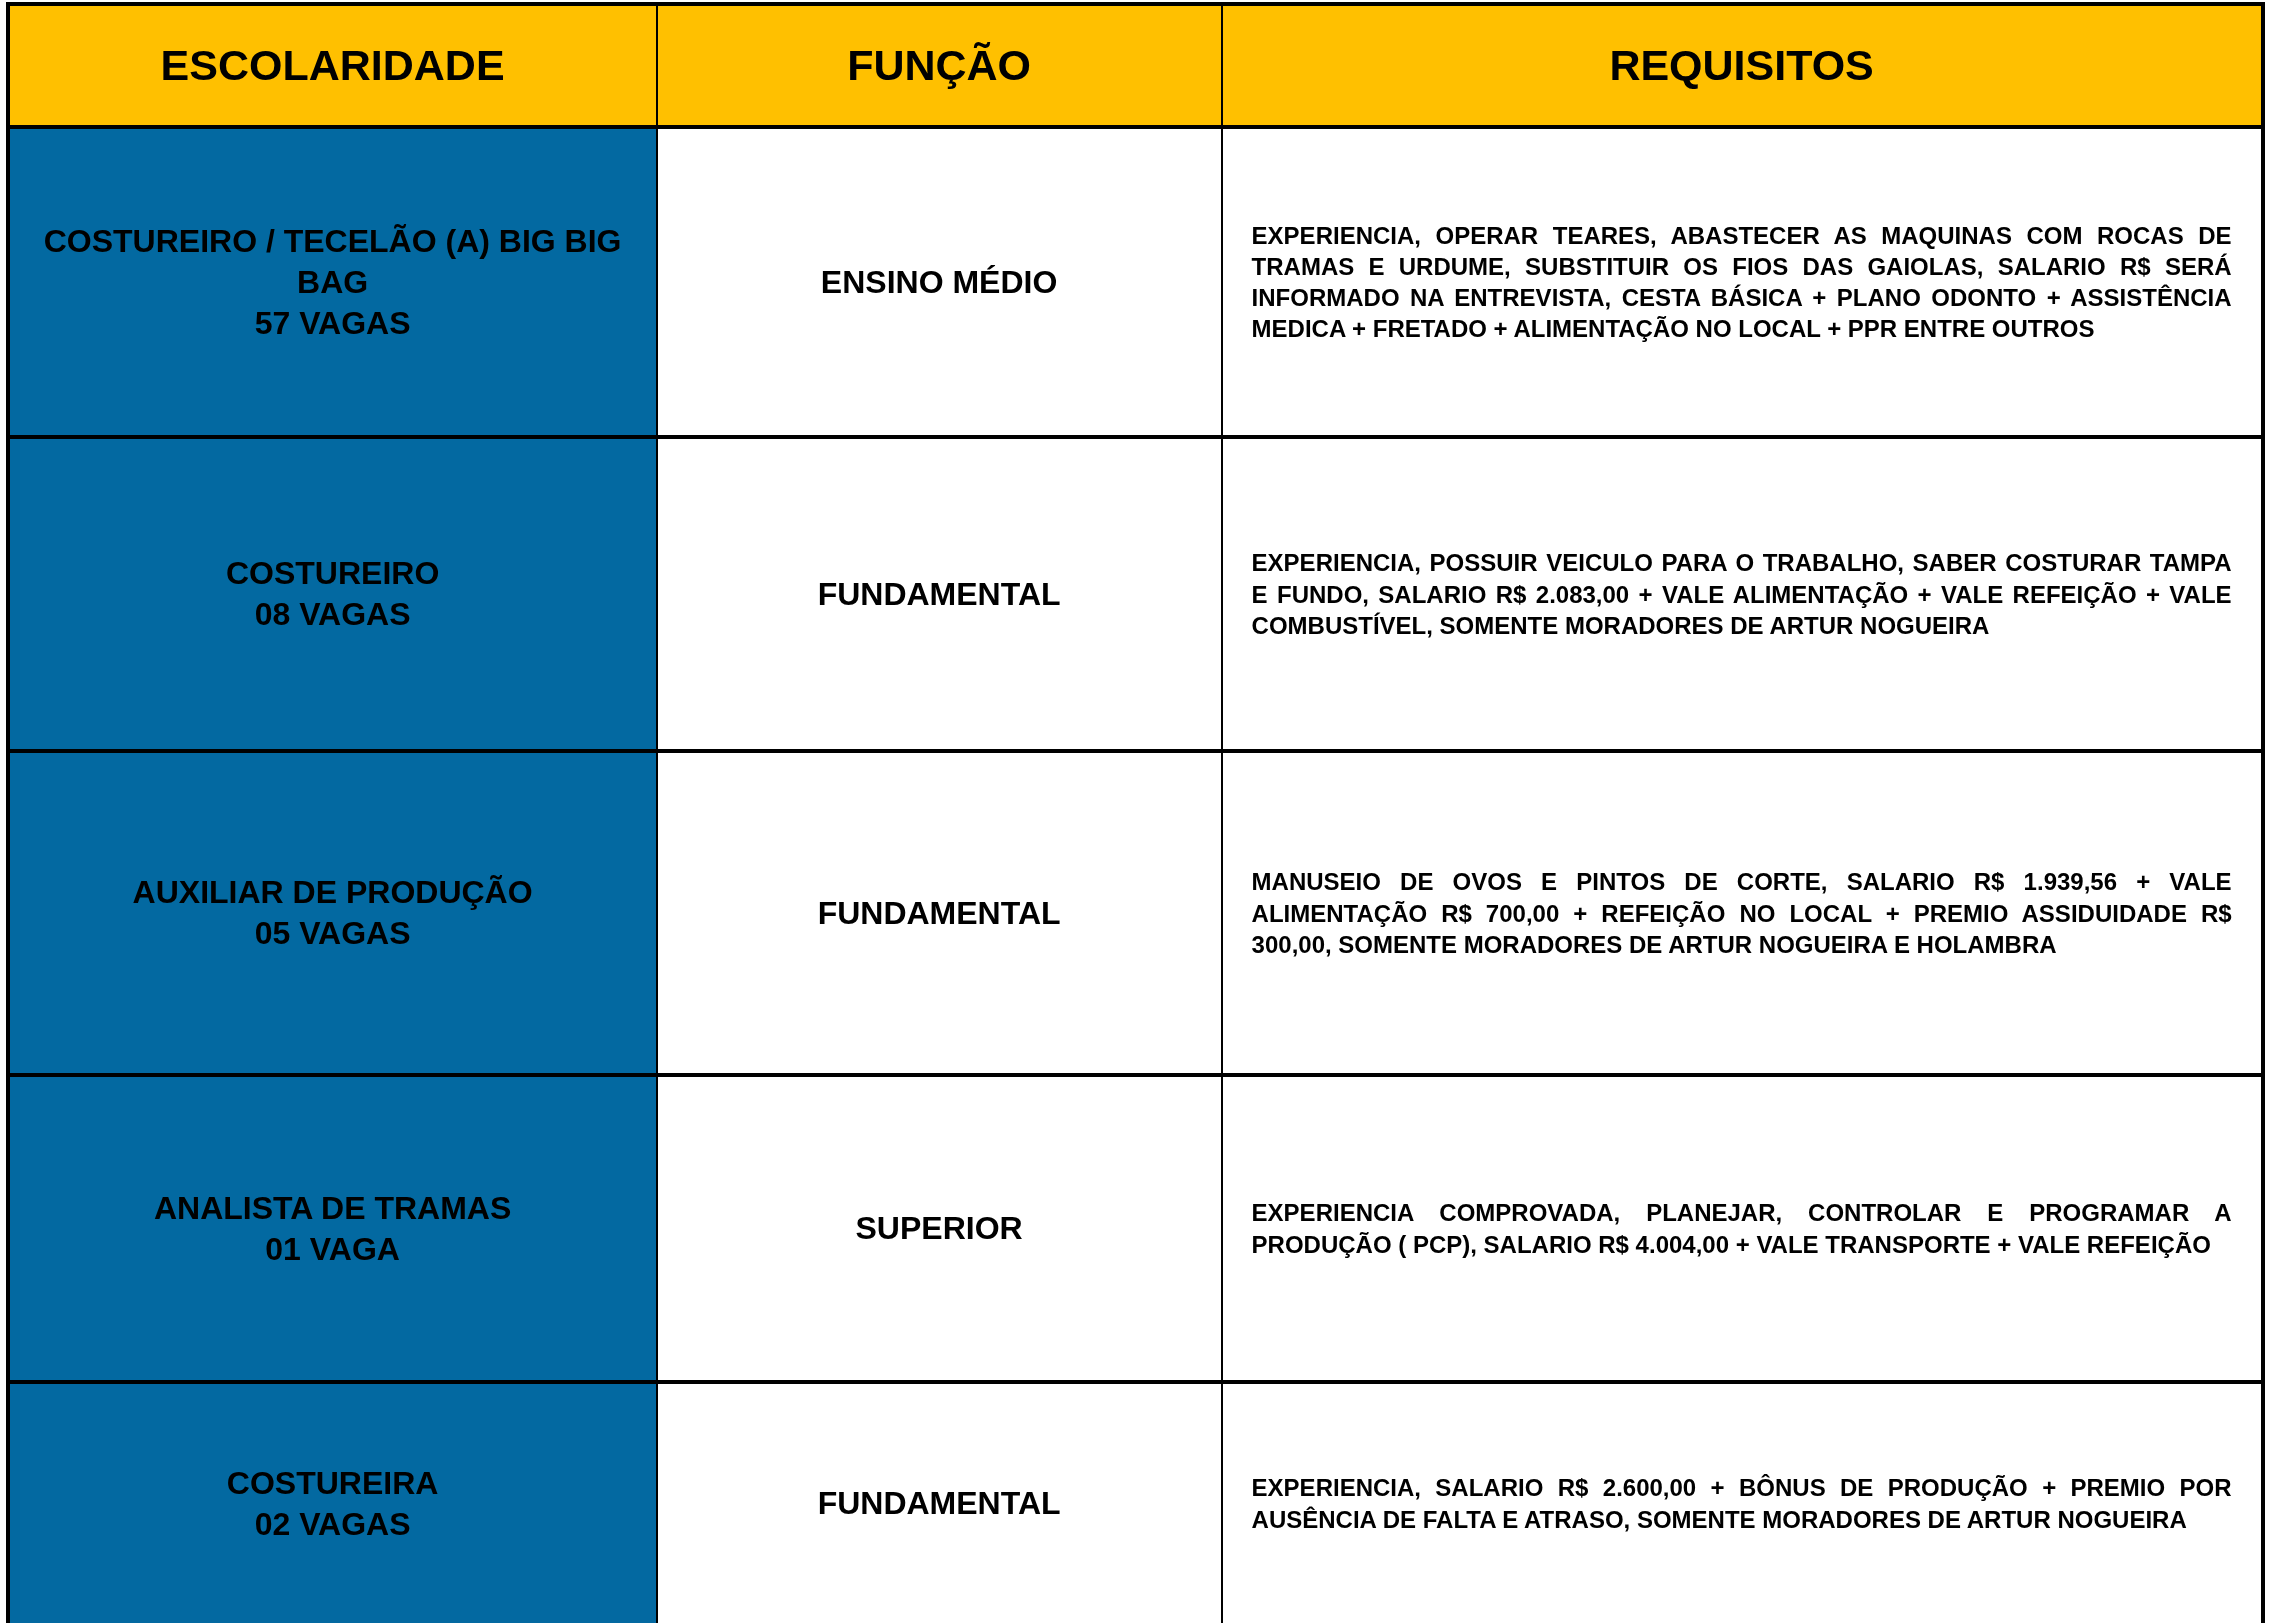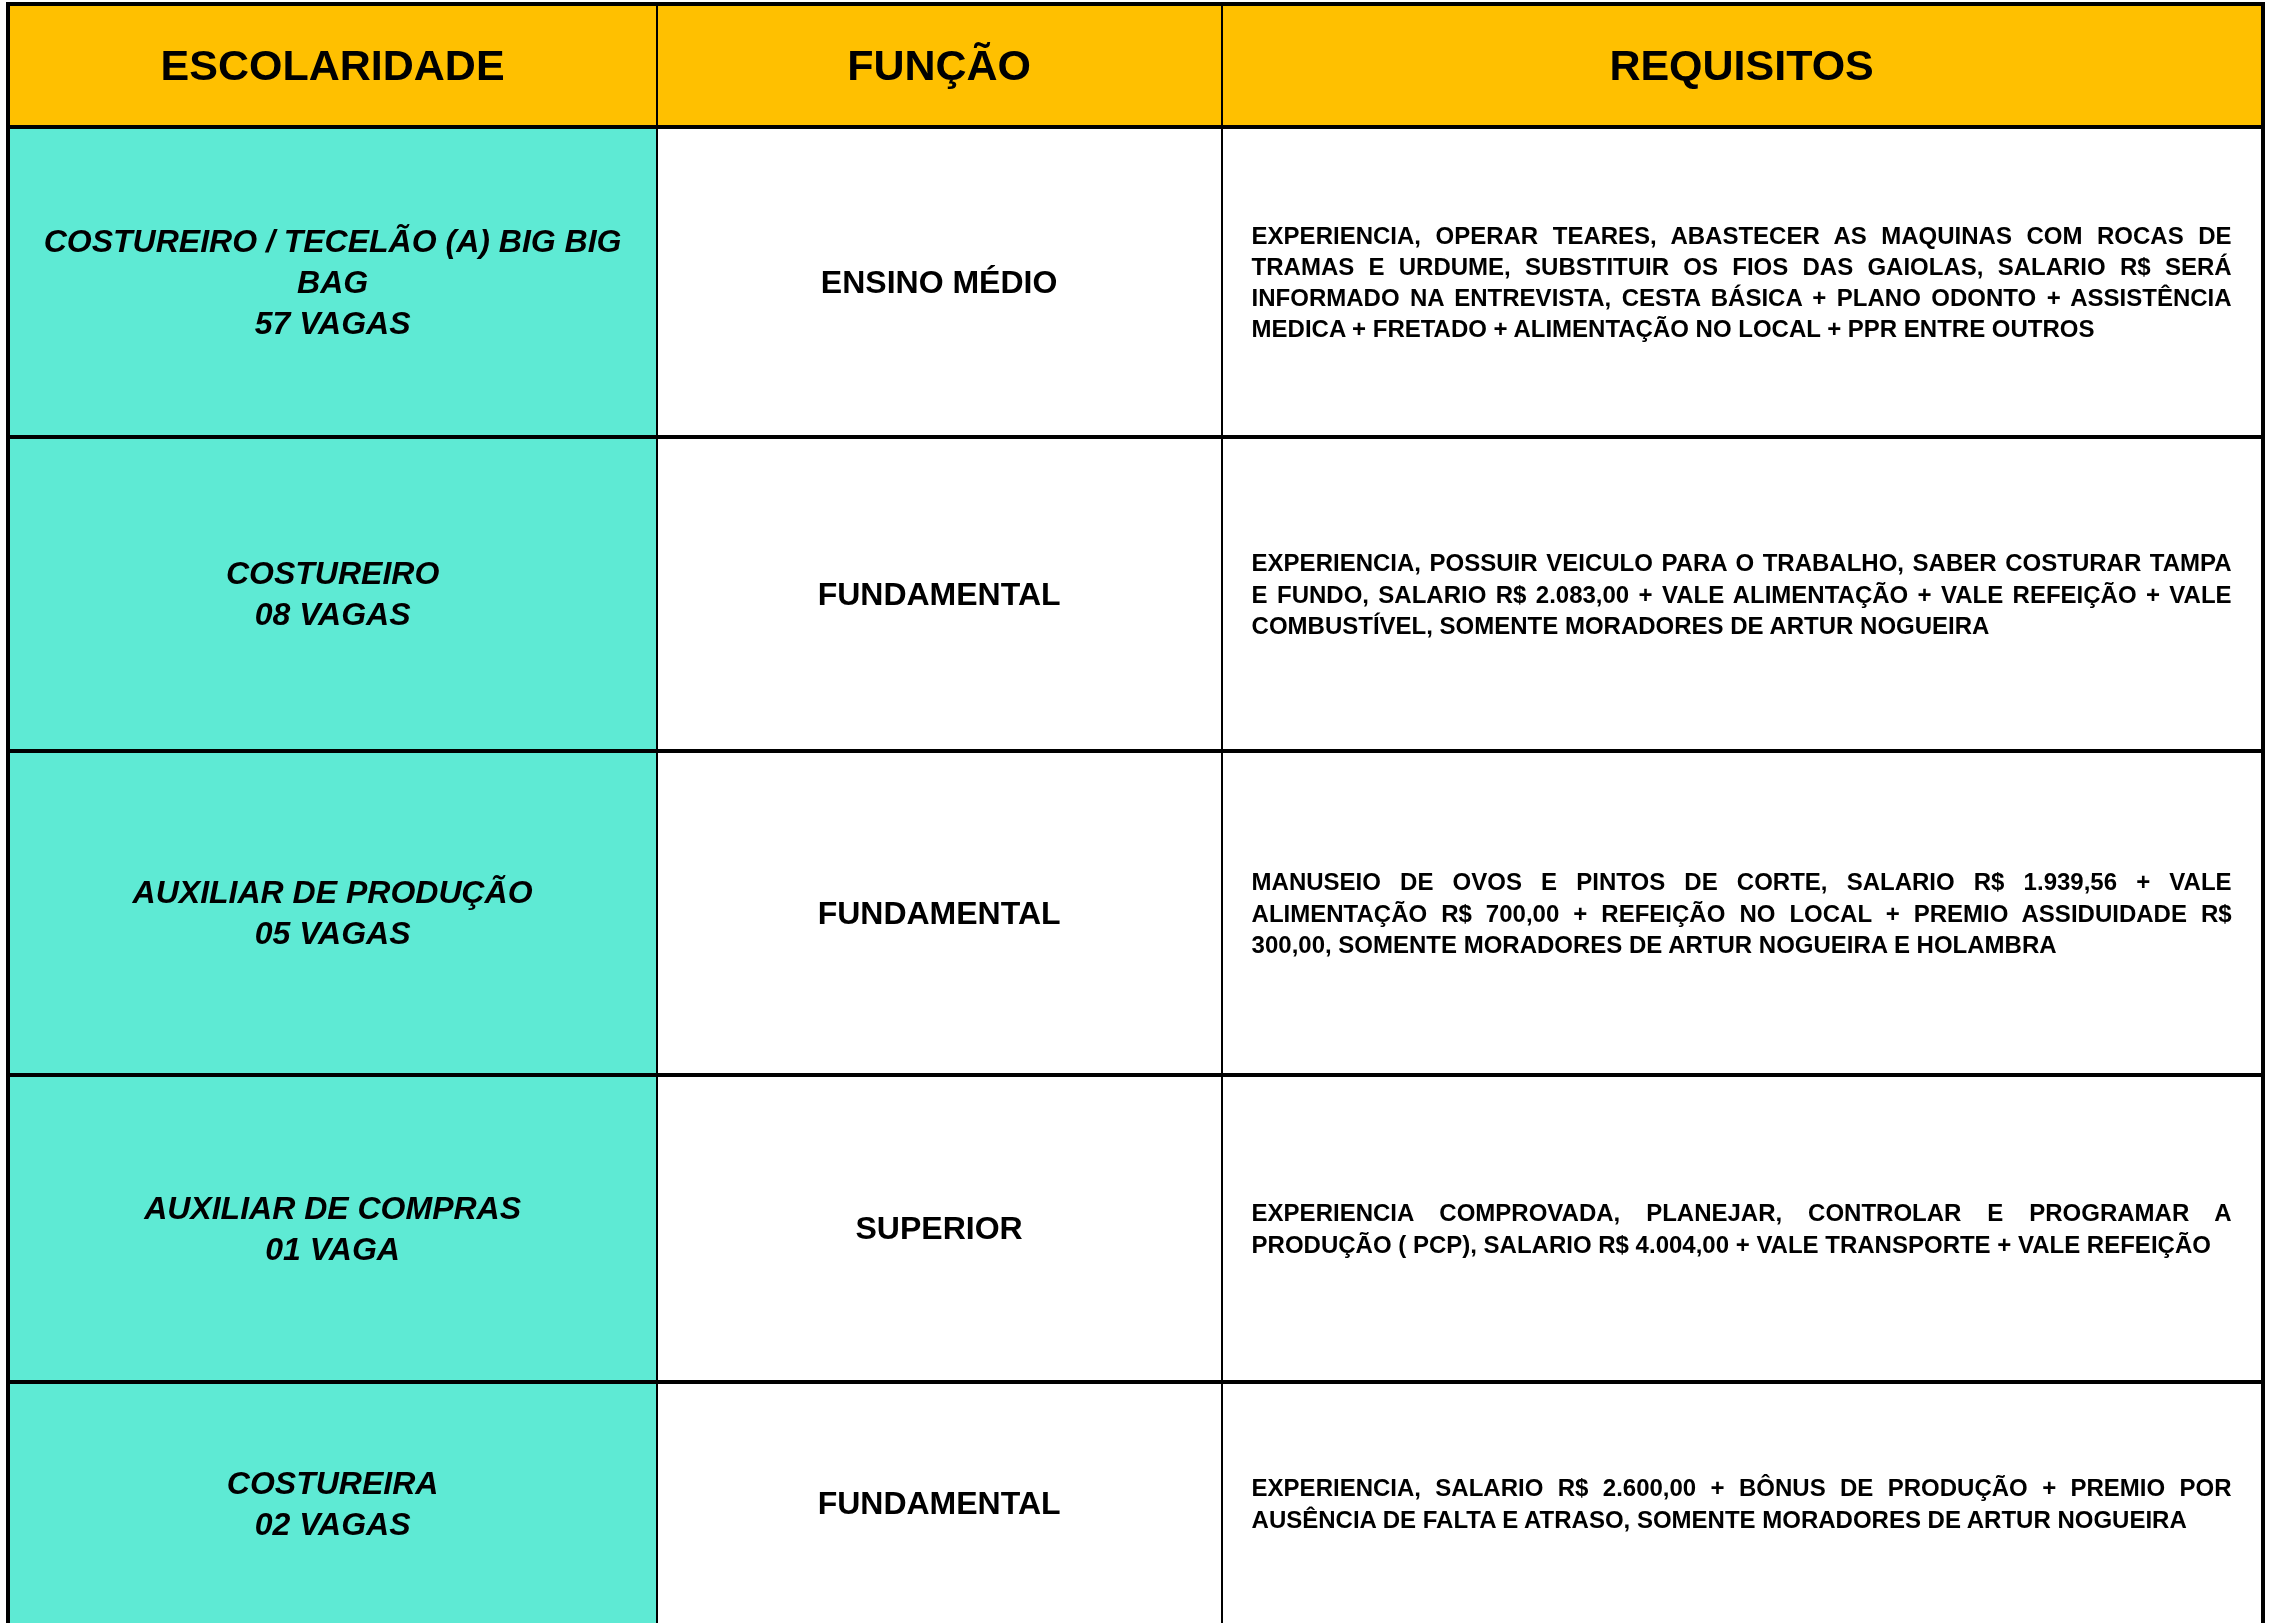--- a/index.html
+++ b/index.html
@@ -37,26 +37,25 @@
   }
   .v-border { border-right: 2.1px solid #000; }
   .h-border { border-bottom: 4.2px solid #000; }
   .header-cell {
     background: #FFC000;
     font-size: 43px;
     letter-spacing: 0px;
     text-align: center;
   }
   .funcao-cell {
-    background: #5eead4;
+    background: #0369a1;
     font-size: 32px;
     line-height: 1.28;
     text-align: center;
     padding: 0 22px;
-    font-style: italic;
   }
   .esc-cell {
     background: #ffffff;
     font-size: 32px;
     text-align: center;
     padding: 12px 21px;
   }
   .req-cell {
     background: #ffffff;
     font-size: 24px;
@@ -111,21 +110,21 @@
     <span class="funcao-line">05 VAGAS</span>
   </div>
   <div class="cell esc-cell v-border h-border">
     <span>FUNDAMENTAL</span>
   </div>
   <div class="cell req-cell h-border">
     <span class="req-text">MANUSEIO DE OVOS E PINTOS DE CORTE, SALARIO R$ 1.939,56 + VALE ALIMENTAÇÃO R$ 700,00 + REFEIÇÃO NO LOCAL + PREMIO ASSIDUIDADE R$ 300,00, SOMENTE MORADORES DE ARTUR NOGUEIRA E HOLAMBRA</span>
   </div>
 
   <div class="cell funcao-cell v-border h-border">
-    <span class="funcao-line">AUXILIAR DE COMPRAS</span>
+    <span class="funcao-line">ANALISTA DE TRAMAS</span>
     <span class="funcao-line">01 VAGA</span>
   </div>
   <div class="cell esc-cell v-border h-border">
     <span>SUPERIOR</span>
   </div>
   <div class="cell req-cell h-border">
     <span class="req-text">EXPERIENCIA COMPROVADA, PLANEJAR, CONTROLAR E PROGRAMAR A PRODUÇÃO ( PCP), SALARIO R$ 4.004,00 + VALE TRANSPORTE + VALE REFEIÇÃO</span>
   </div>
 
   <div class="cell funcao-cell v-border">

